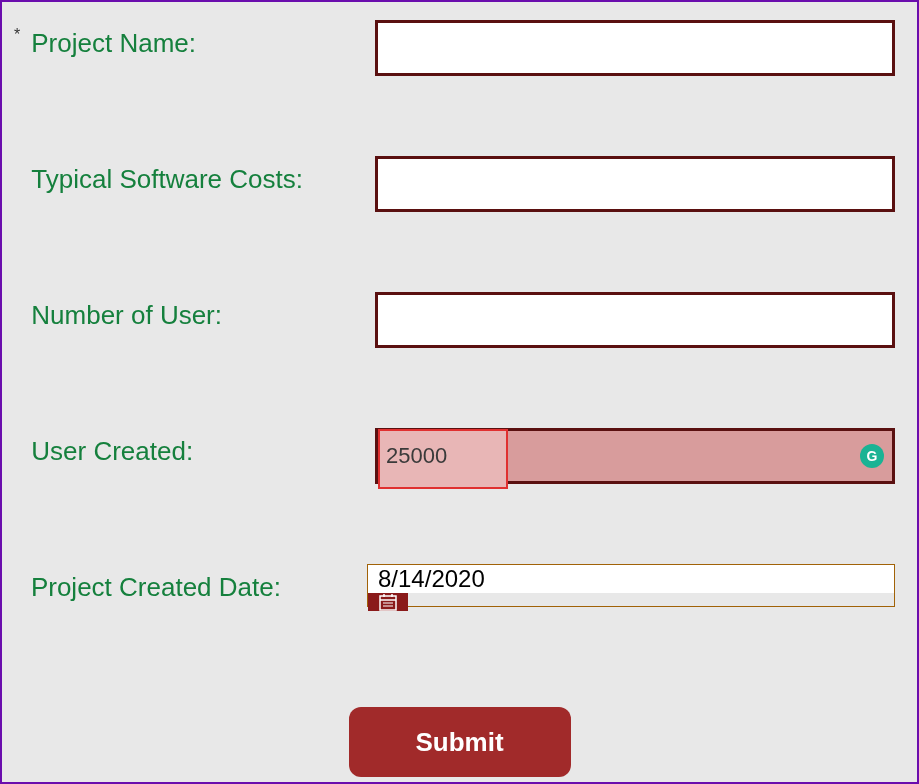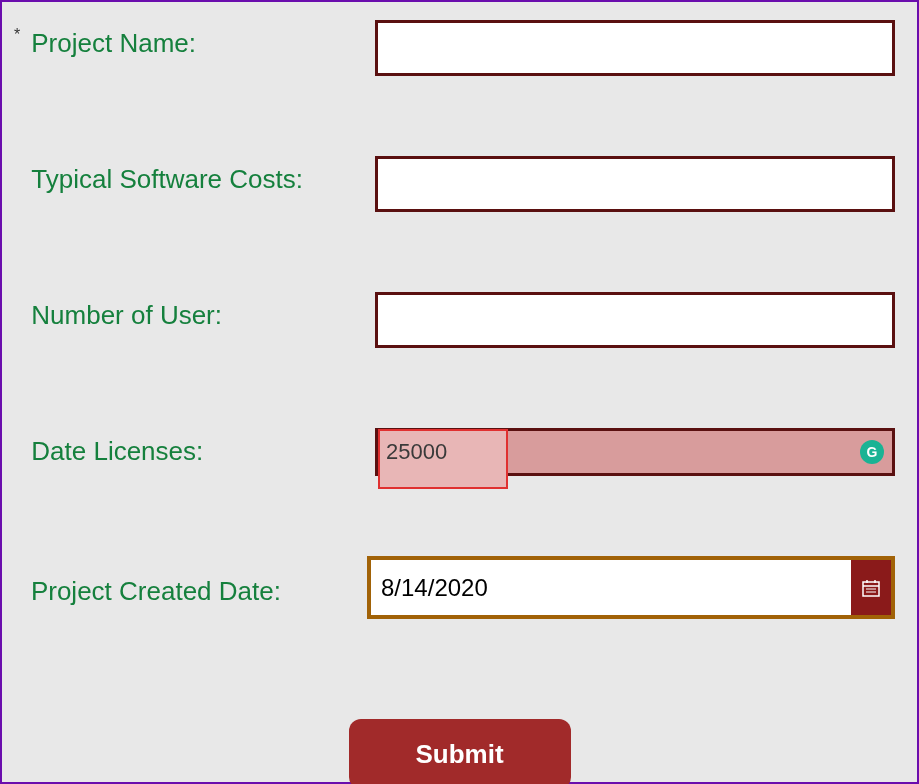--- a/index.html
+++ b/index.html
@@ -21,21 +21,20 @@
       padding: 18px 12px;
       position: relative;
     }
     .form-row {
       display: flex;
       align-items: flex-start;
       margin-bottom: 80px;
     }
     .form-row.datepicker-row {
       margin-bottom: 100px;
-      align-items: center;
     }
     .required-star {
       width: 18px;
       font-size: 16px;
       color: #333;
       padding-top: 6px;
     }
     .label-cell {
       width: 358px;
       color: #15803d;
@@ -52,21 +51,21 @@
       height: 56px;
       border: 3px solid #5a1010;
       background: #ffffff;
       font-size: 20px;
       padding: 0 10px;
       outline: none;
     }
     .licenses-wrap {
       position: relative;
       width: 520px;
-      height: 48px;
+      height: 56px;
       border: 3px solid #5a1010;
       background: #d89c9c;
     }
     .licenses-hilite {
       position: absolute;
       left: 0;
       top: -2px;
       width: 130px;
       height: 60px;
       border: 2px solid #e03030;
@@ -101,22 +100,23 @@
       font-size: 14px;
       font-weight: bold;
       display: flex;
       align-items: center;
       justify-content: center;
       z-index: 4;
     }
     .datepicker-wrap {
       display: flex;
       width: 528px;
-      height: 63px;
-      border: 4px solid #a16207;
+      height: 43px;
+      border: 1px solid #a16207;
+      flex-direction: column;
     }
     .datepicker-input {
       flex: 1;
       border: none;
       background: #ffffff;
       font-size: 24px;
       padding: 0 10px;
       outline: none;
     }
     .datepicker-btn {
@@ -167,21 +167,21 @@
   <div class="form-row">
     <div class="required-star"></div>
     <div class="label-cell">Number of User:</div>
     <div class="input-cell">
       <input type="text" class="text-input" value="" style="">
     </div>
   </div>
 
   <div class="form-row">
     <div class="required-star"></div>
-    <div class="label-cell">Date Licenses:</div>
+    <div class="label-cell">User Created:</div>
     <div class="input-cell">
       <div class="licenses-wrap">
         <div class="licenses-hilite"></div>
         <input type="text" class="licenses-input" value="25000" style="">
         <div class="grammarly-bubble">G</div>
       </div>
     </div>
   </div>
 
   <div class="form-row datepicker-row">

